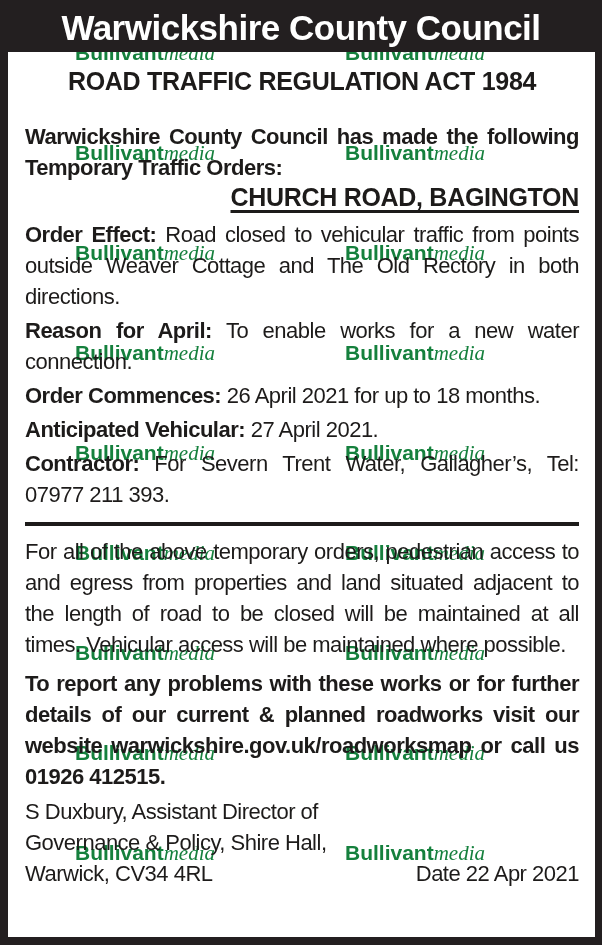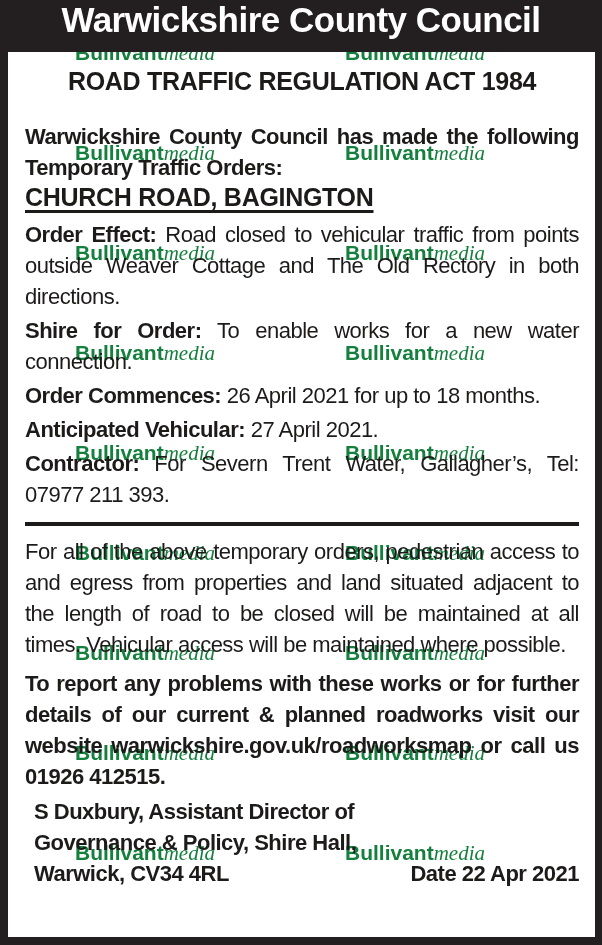--- a/index.html
+++ b/index.html
@@ -6,21 +6,21 @@
   .page {
     position: relative;
     width: 602px;
     height: 945px;
     background: #231f20;
     overflow: hidden;
     font-family: "Liberation Sans", sans-serif;
   }
   .header-bar {
     position: absolute;
-    top: 0; left: 0;
+    top: 8px; left: 0;
     width: 602px; height: 40px;
     background: #231f20;
     color: #ffffff;
     display: flex;
     align-items: center;
     justify-content: center;
     z-index: 3;
   }
   .header-title {
     font-size: 35px;
@@ -72,41 +72,41 @@
     margin: 0;
   }
   .para.b { font-weight: 700; }
   .intro { }
   .road-heading {
     font-size: 25px;
     line-height: 28px;
     font-weight: 700;
     letter-spacing: -0.3px;
     margin: 0 0 8px 0;
+    text-align: right;
   }
   .road-heading span {
     text-decoration: underline;
     text-decoration-thickness: 3px;
     text-underline-offset: 4px;
   }
   .order { margin-bottom: 3px; }
   .order .lbl { font-weight: 700; }
   .rule {
     border: 0;
     border-top: 4px solid #1d1b1a;
     margin: 12px 0 10px 0;
   }
   .general { margin-bottom: 8px; }
   .report { font-weight: 700; margin-bottom: 4px; }
   .signature {
     font-size: 22px;
     line-height: 31px;
-    font-weight: 700;
+    font-weight: 400;
     letter-spacing: -0.5px;
-    margin-left: 9px;
   }
   .sig-line { white-space: nowrap; }
   .sig-last {
     display: flex;
     justify-content: space-between;
     align-items: flex-end;
   }
 </style>
 </head>
 <body>
@@ -143,21 +143,21 @@
     <div class="text-col">
 
       <div class="act-title">ROAD TRAFFIC REGULATION ACT 1984</div>
 
       <p class="para b intro">Warwickshire County Council has made the following Temporary Traffic Orders:</p>
 
       <div class="road-heading"><span>CHURCH ROAD, BAGINGTON</span></div>
 
       <p class="para order"><span class="lbl">Order Effect:</span> <span>Road closed to vehicular traffic from points outside Weaver Cottage and The Old Rectory in both directions.</span></p>
 
-      <p class="para order"><span class="lbl">Shire for Order:</span> <span>To enable works for a new water connection.</span></p>
+      <p class="para order"><span class="lbl">Reason for April:</span> <span>To enable works for a new water connection.</span></p>
 
       <p class="para order"><span class="lbl">Order Commences:</span> <span>26 April 2021 for up to 18 months.</span></p>
 
       <p class="para order"><span class="lbl">Anticipated Vehicular:</span> <span>27 April 2021.</span></p>
 
       <p class="para order"><span class="lbl">Contractor:</span> <span>For Severn Trent Water, Gallagher’s, Tel: 07977 211 393.</span></p>
 
       <hr class="rule">
 
       <p class="para general">For all of the above temporary orders, pedestrian access to and egress from properties and land situated adjacent to the length of road to be closed will be maintained at all times. Vehicular access will be maintained where possible.</p>

